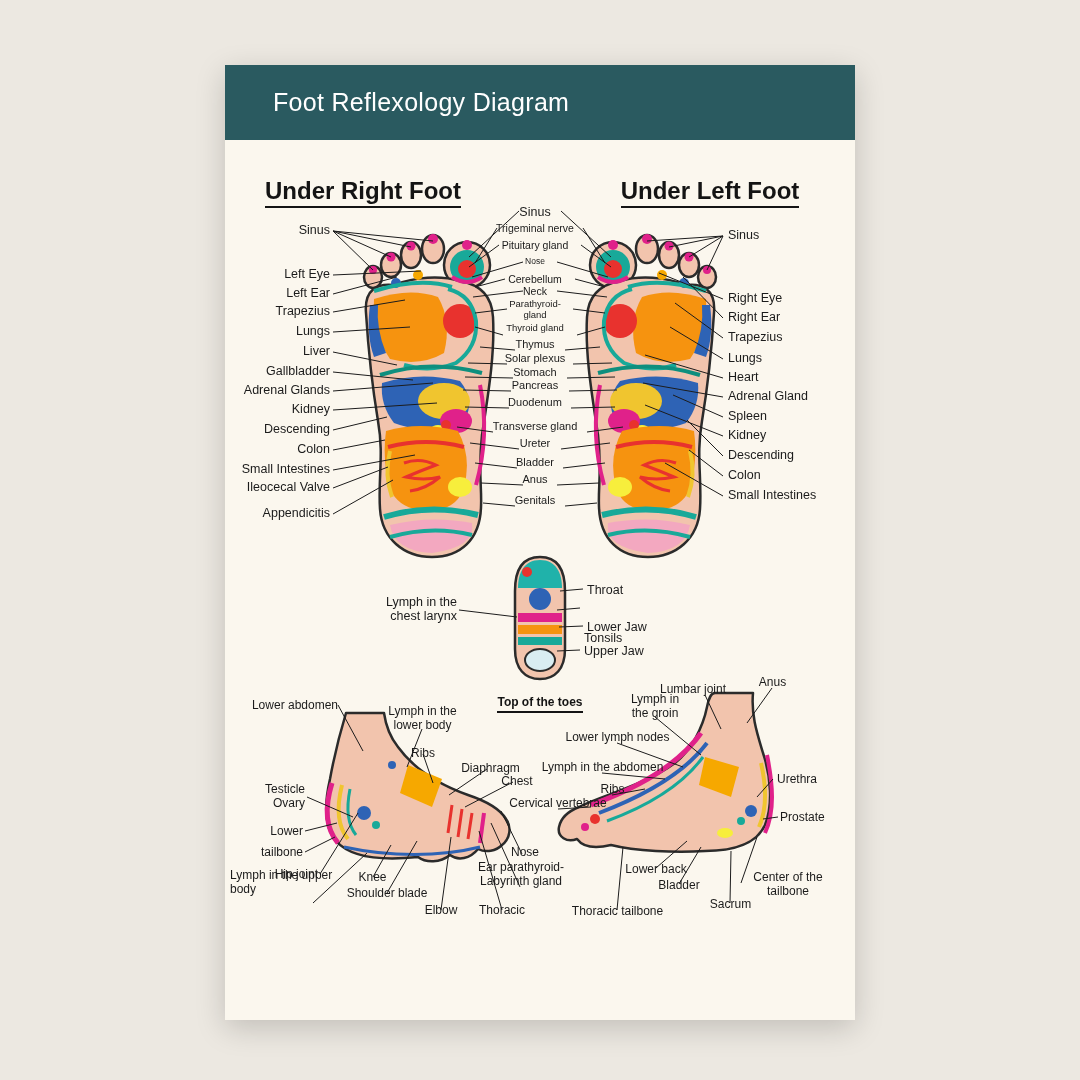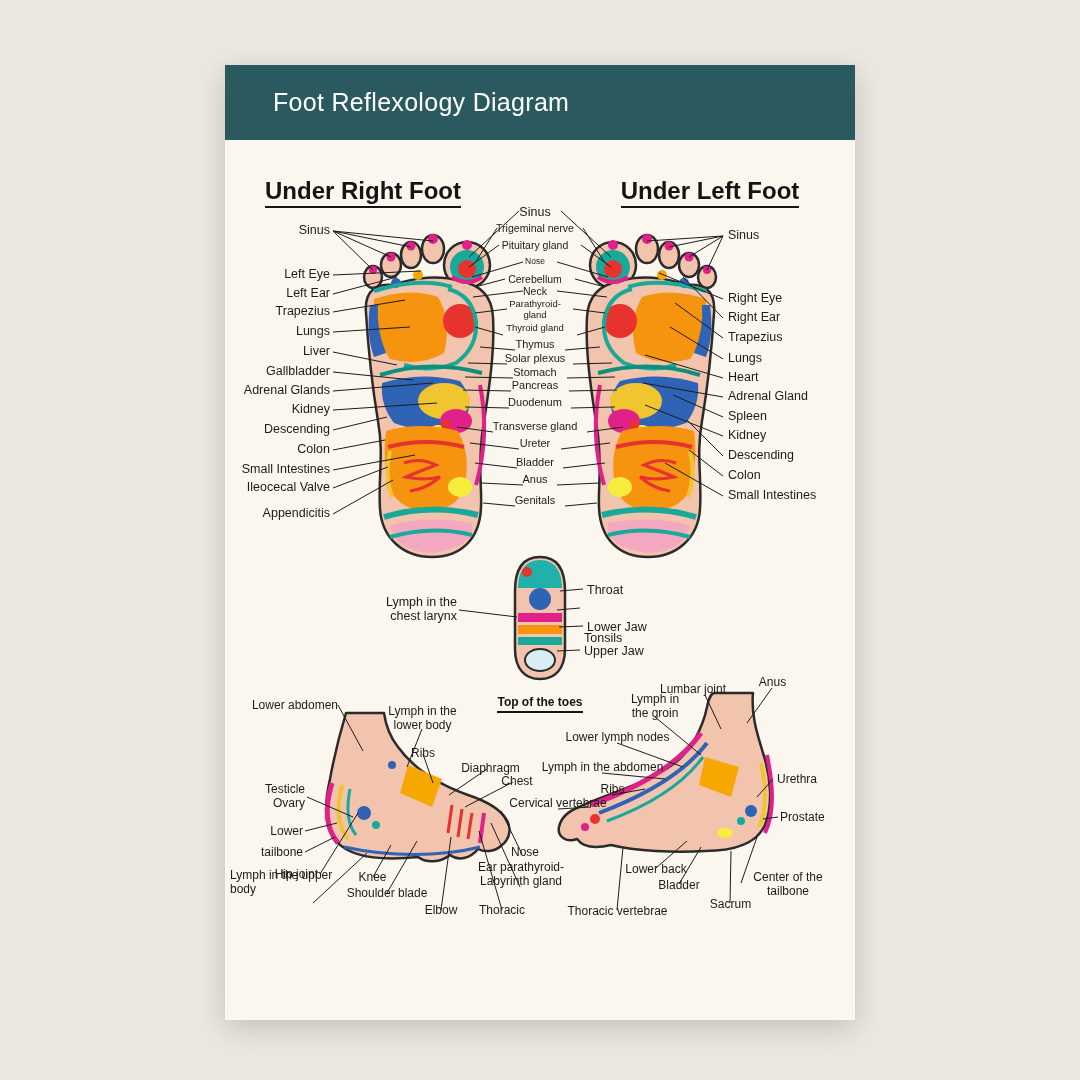--- a/index.html
+++ b/index.html
@@ -363,15 +363,15 @@
   <div class="lbl ctr s12" style="left:310px;top:696px;width:135px">Lymph in the abdomen</div>
   <div class="lbl ctr s12" style="left:365px;top:718px;width:45px">Ribs</div>
   <div class="lbl ctr s12" style="left:278px;top:732px;width:110px">Cervical vertebrae</div>
   <div class="lbl s12" style="left:552px;top:708px;width:55px">Urethra</div>
   <div class="lbl s12" style="left:555px;top:746px;width:60px">Prostate</div>
   <div class="lbl ctr s12" style="left:395px;top:798px;width:72px">Lower back</div>
   <div class="lbl ctr s12" style="left:428px;top:814px;width:52px">Bladder</div>
   <div class="lbl ctr s12" style="left:478px;top:833px;width:55px">Sacrum</div>
   <div class="lbl ctr s12" style="left:518px;top:806px;width:90px">Center of the
 tailbone</div>
-  <div class="lbl ctr s12" style="left:330px;top:840px;width:125px">Thoracic vertebrae</div>
+  <div class="lbl ctr s12" style="left:330px;top:840px;width:125px">Thoracic tailbone</div>
 
 </div>
 
 </body></html>

